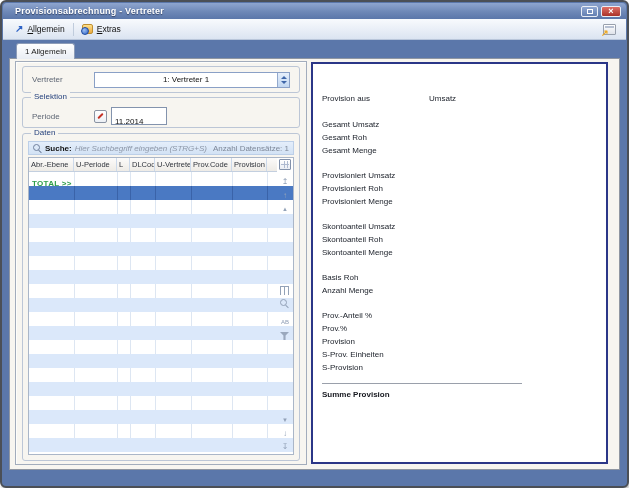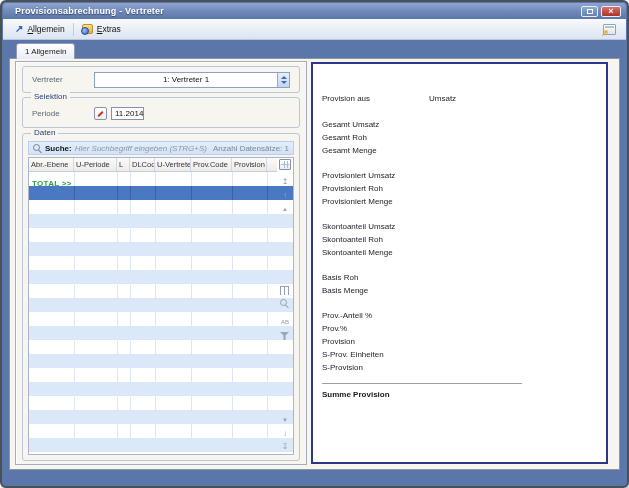--- a/index.html
+++ b/index.html
@@ -59,22 +59,22 @@
   .combo-value{flex:1;text-align:center;font-size:8px;line-height:14px;color:#111;white-space:nowrap;overflow:hidden;}
   .combo-spinner{width:12px;border-left:1px solid #93a9cd;background:linear-gradient(#e6effb,#c2d7f1);
     display:flex;flex-direction:column;align-items:center;justify-content:center;gap:2px;}
   .tri-up{width:0;height:0;border-left:3px solid transparent;border-right:3px solid transparent;border-bottom:3px solid #3f66a8;}
   .tri-down{width:0;height:0;border-left:3px solid transparent;border-right:3px solid transparent;border-top:3px solid #3f66a8;}
   .selektion-box{left:6px;right:6px;top:35px;height:31px;}
   .selektion-row{display:flex;align-items:center;padding:9px 9px 0;}
   .date-btn{width:13px;height:13px;border:1px solid #8a93a3;border-radius:2px;background:linear-gradient(#fff,#eceff4);
     display:flex;align-items:center;justify-content:center;cursor:default;flex:none;}
   .date-ic{width:7px;height:2px;background:#c43226;border-radius:1px;transform:rotate(-45deg);}
-  .periode-input{width:33px;height:13px;border:1px solid #8393ad;background:#fff;font-size:8px;line-height:11px;
-    padding:0 3px;margin-left:4px;color:#111;}
+  .periode-input{width:56px;height:13px;border:1px solid #8393ad;background:#fff;font-size:8px;line-height:11px;
+    padding:8px 3px;margin-left:4px;color:#111;}
   .daten-box{left:6px;right:6px;top:71px;bottom:3px;}
   
   .search-row{position:absolute;left:5px;right:5px;top:7px;height:14px;
     background:linear-gradient(#e4eefb,#d2e2f5);border:1px solid #bccfe8;
     display:flex;align-items:center;gap:3px;padding:0 4px;font-size:8px;}
   .mag{position:relative;width:9px;height:9px;flex:none;}
   .mag::before{content:"";position:absolute;top:0;left:0;width:5px;height:5px;border:1px solid #70809c;border-radius:50%;}
   .mag::after{content:"";position:absolute;top:7px;left:5px;width:4px;height:1px;background:#70809c;transform:rotate(45deg);}
   .search-label{font-weight:bold;color:#111;}
   .search-placeholder{font-style:italic;color:#8d97a8;white-space:nowrap;overflow:hidden;}
@@ -279,21 +279,21 @@
         <div class="rp-row">Provisioniert Roh</div>
         <div class="rp-row">Provisioniert Menge</div>
       </div>
       <div class="rp-gap">
         <div class="rp-row">Skontoanteil Umsatz</div>
         <div class="rp-row">Skontoanteil Roh</div>
         <div class="rp-row">Skontoanteil Menge</div>
       </div>
       <div class="rp-gap">
         <div class="rp-row">Basis Roh</div>
-        <div class="rp-row">Basis Menge</div>
+        <div class="rp-row">Anzahl Menge</div>
       </div>
       <div class="rp-gap">
         <div class="rp-row">Prov.-Anteil %</div>
         <div class="rp-row">Prov.%</div>
         <div class="rp-row">Provision</div>
         <div class="rp-row">S-Prov. Einheiten</div>
         <div class="rp-row">S-Provision</div>
       </div>
       <div class="rp-sep"></div>
       <div class="rp-summe">Summe Provision</div>

